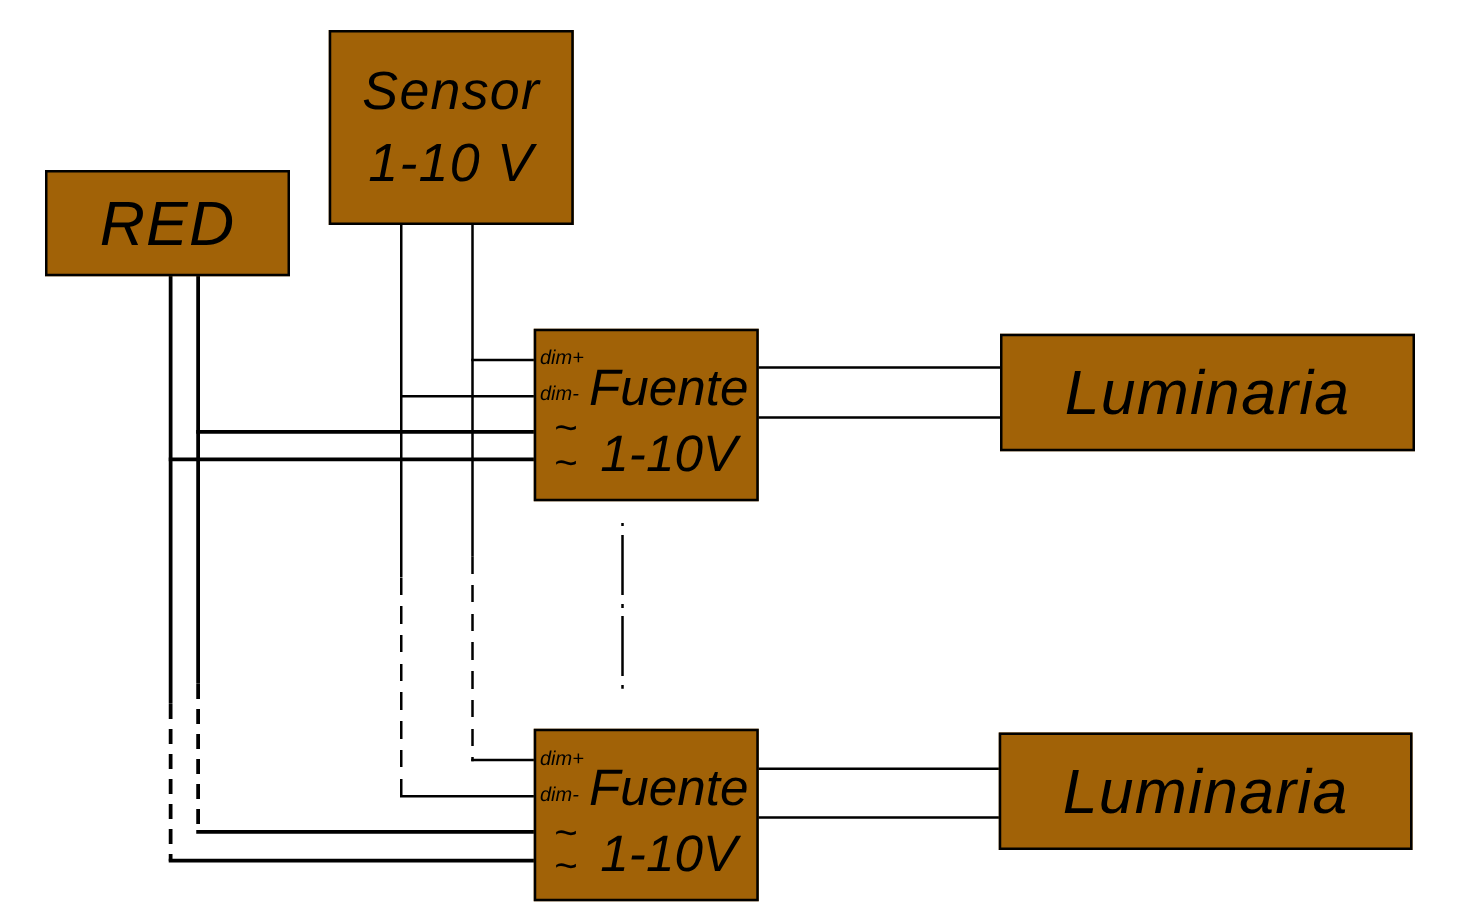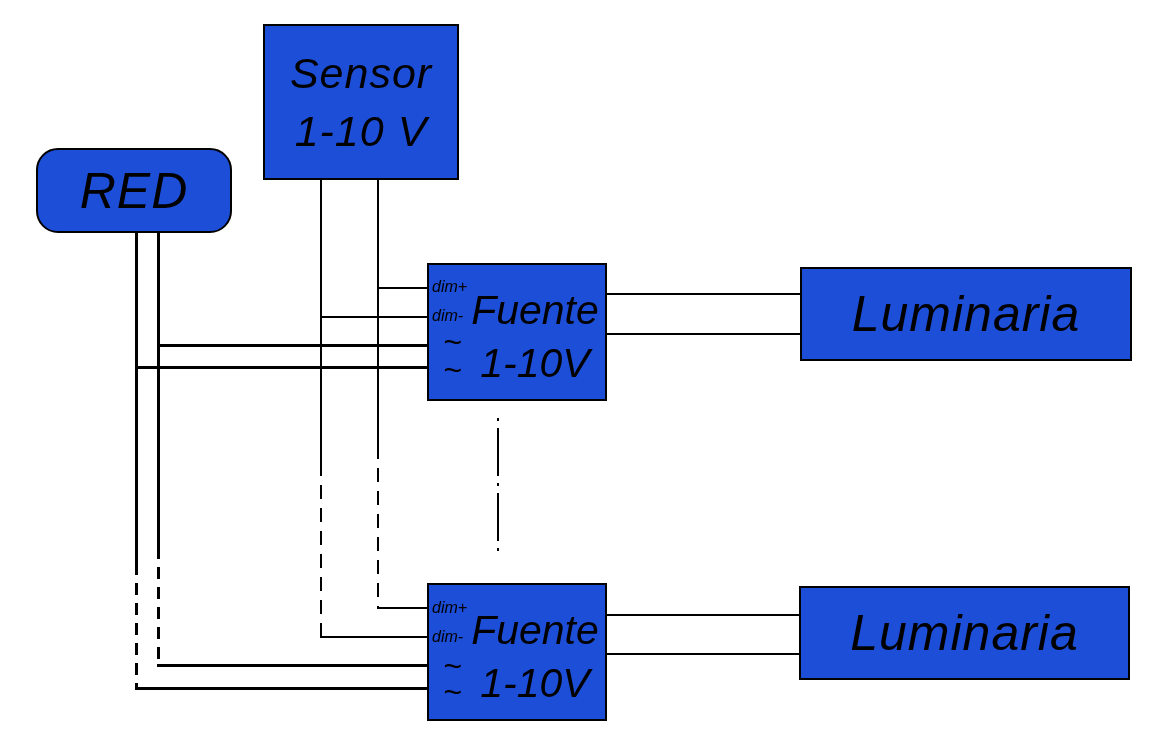--- a/index.html
+++ b/index.html
@@ -9,21 +9,21 @@
     background:#ffffff;
     font-family:"Liberation Sans",sans-serif;
     font-style:italic;
     color:#000;
     overflow:hidden;
   }
   .box{
     position:absolute;
     border:2px solid #000;
     box-sizing:border-box;
-    background:#1d4ed8;
+    background:#a16207;
   }
   .center{display:flex;align-items:center;justify-content:center;}
   .vcenter{display:flex;flex-direction:column;align-items:center;justify-content:center;}
   .label-xl{font-size:50px;letter-spacing:1px;}
   .label-lg{font-size:43px;line-height:58px;letter-spacing:1px;}
   .fuente-text{
     position:absolute;left:36px;top:19px;width:140px;
     font-size:41px;line-height:53px;text-align:center;letter-spacing:0px;
   }
   .term{
@@ -71,21 +71,21 @@
   <div class="wire" style="left:377px;top:607px;width:52px;height:2px;"></div>
   <div class="wire" style="left:320px;top:636px;width:109px;height:2px;"></div>
 
   <div class="wire" style="left:605px;top:293px;width:197px;height:2px;"></div>
   <div class="wire" style="left:605px;top:333px;width:197px;height:2px;"></div>
   <div class="wire" style="left:605px;top:614px;width:196px;height:2px;"></div>
   <div class="wire" style="left:605px;top:653px;width:196px;height:2px;"></div>
 
   <div class="wire-dashdot" style="left:497px;top:418px;width:2px;height:133px;"></div>
 
-  <div class="box center label-xl" style="left:36px;top:148px;width:196px;height:85px;border-radius:22px;">
+  <div class="box center label-xl" style="left:36px;top:136px;width:196px;height:85px;">
     <span>RED</span>
   </div>
 
   <div class="box vcenter label-lg" style="left:263px;top:24px;width:196px;height:156px;">
     <div>Sensor</div>
     <div>1-10 V</div>
   </div>
 
   <div class="box" style="left:427px;top:263px;width:180px;height:138px;">
     <div class="term" style="top:12px;">dim+</div>

